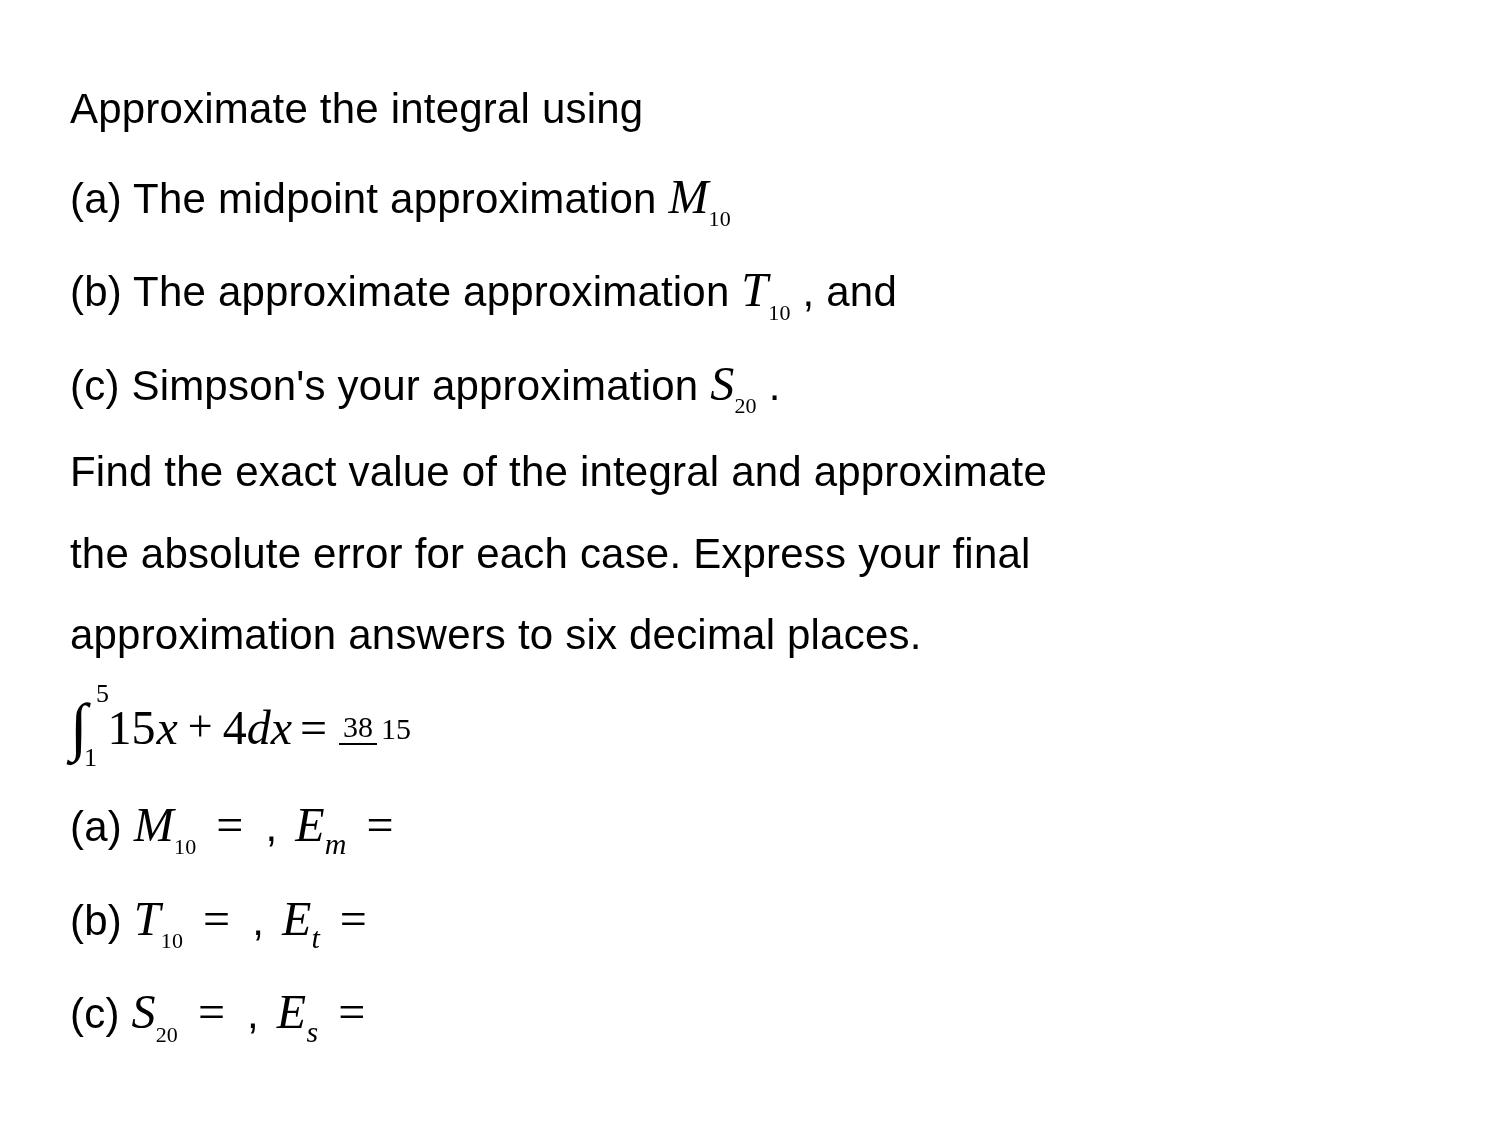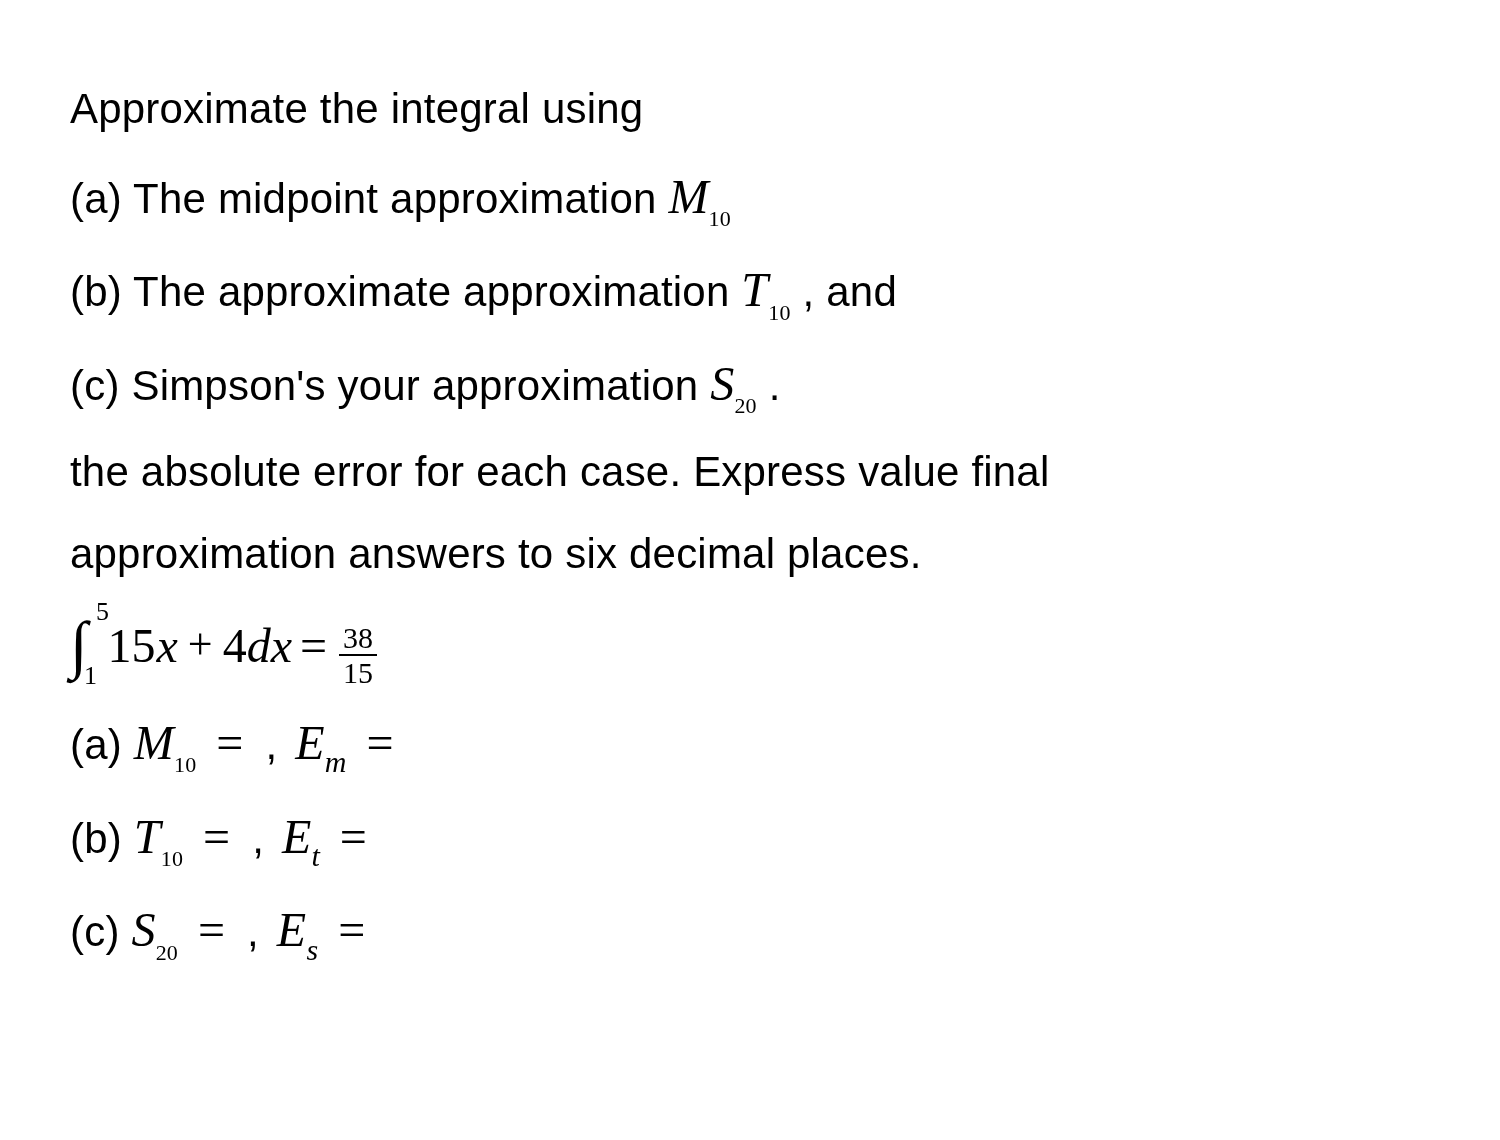--- a/index.html
+++ b/index.html
@@ -67,27 +67,27 @@
   }
   .int-sub {
     position: absolute;
     bottom: -4px;
     left: 14px;
     font-size: 26px;
     font-style: normal;
   }
   .frac {
     display: inline-flex;
-    flex-direction: column;
+    flex-direction: row;
     align-items: center;
     font-size: 30px;
     font-style: normal;
     line-height: 1.05;
     position: relative;
-    top: 10px;
+    top: 1px;
     margin: 0 4px;
   }
   .frac .num {
     border-bottom: 2px solid #000;
     padding: 0 4px 1px 4px;
   }
   .frac .den {
     padding: 1px 4px 0 4px;
   }
   .eq {
@@ -126,21 +126,22 @@
     <span class="mathit">T</span><span class="sub">10</span>
     <span> , and</span>
   </div>
 
   <div class="line">
     <span>(c) Simpson's your approximation </span>
     <span class="mathit">S</span><span class="sub">20</span>
     <span> .</span>
   </div>
 
-  <div class="line">the absolute error for each case. Express value final</div>
+  <div class="line">Find the exact value of the integral and approximate</div>
+  <div class="line">the absolute error for each case. Express your final</div>
   <div class="line">approximation answers to six decimal places.</div>
 
   <div class="mathline">
     <span class="int">∫
       <span class="int-sup">5</span>
       <span class="int-sub">1</span>
     </span>
     <span style="width:18px;display:inline-block"></span>
     <span class="num-rm">15</span>
       <span class="mathit" style="margin-left:1px">x</span>

